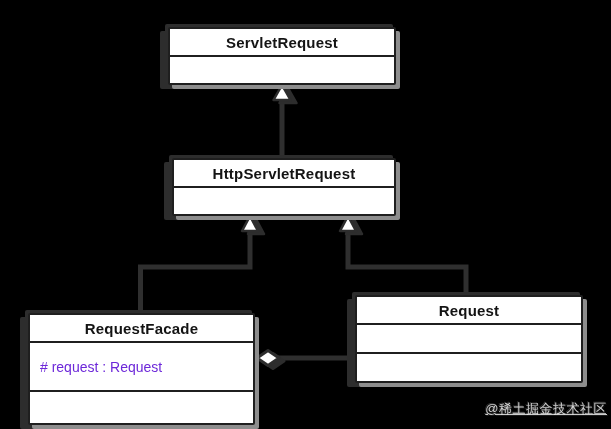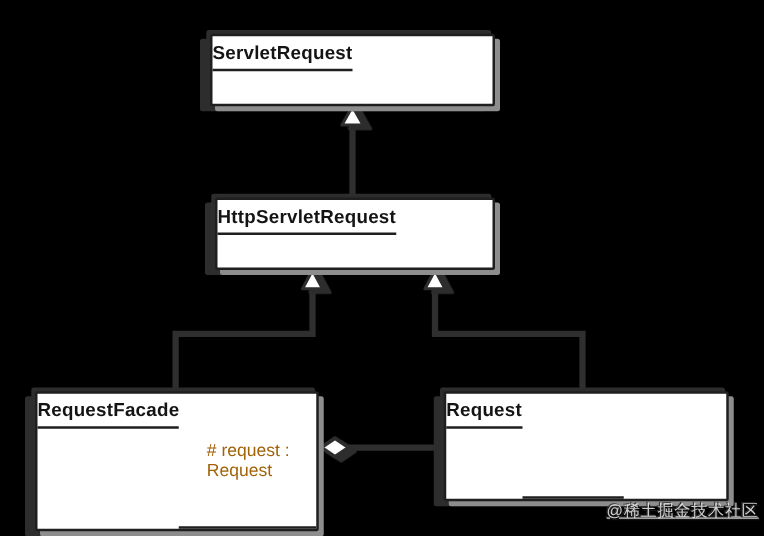--- a/index.html
+++ b/index.html
@@ -36,21 +36,21 @@
     filter: drop-shadow(5px 3px 0 #2d2d2d);
   }
   .class-box {
     position: absolute;
     z-index: 1;
     background: #ffffff;
     border: 2px solid #1f1f1f;
     border-radius: 2px;
     box-shadow: 4px 4px 0 #8d8d8d, -8px 4px 0 #2d2d2d, -3px -3px 0 #2d2d2d;
     display: flex;
-    flex-direction: row;
+    flex-direction: column;
   }
   .class-title {
     height: 28px;
     flex: 0 0 28px;
     display: flex;
     align-items: center;
     justify-content: center;
     font-size: 15px;
     font-weight: bold;
     color: #141414;
@@ -58,28 +58,28 @@
     letter-spacing: 0.2px;
   }
   .compartment {
     flex: 1 1 auto;
     border-bottom: 2px solid #1f1f1f;
     display: flex;
     align-items: center;
   }
   .compartment:last-child { border-bottom: none; }
   .field-text {
-    padding-left: 22px;
+    padding-left: 10px;
     font-size: 14px;
-    color: #a16207;
+    color: #6d28d9;
   }
   #box-servletrequest     { left: 168px; top:  27px; width: 228px; height: 58px; }
   #box-httpservletrequest { left: 172px; top: 158px; width: 224px; height: 58px; text-align: center; }
   #box-requestfacade      { left:  28px; top: 313px; width: 227px; height: 112px; }
-  #box-request            { left: 355px; top: 313px; width: 228px; height: 88px; }
+  #box-request            { left: 355px; top: 295px; width: 228px; height: 88px; }
   .watermark {
     position: absolute;
     right: 4px;
     bottom: 11px;
     z-index: 2;
     font-size: 13px;
     letter-spacing: 0.5px;
     color: rgba(240,240,240,0.85);
     text-shadow: 1px 1px 0 #1a1a1a, -1px -1px 0 #333333;
     text-decoration: underline;

